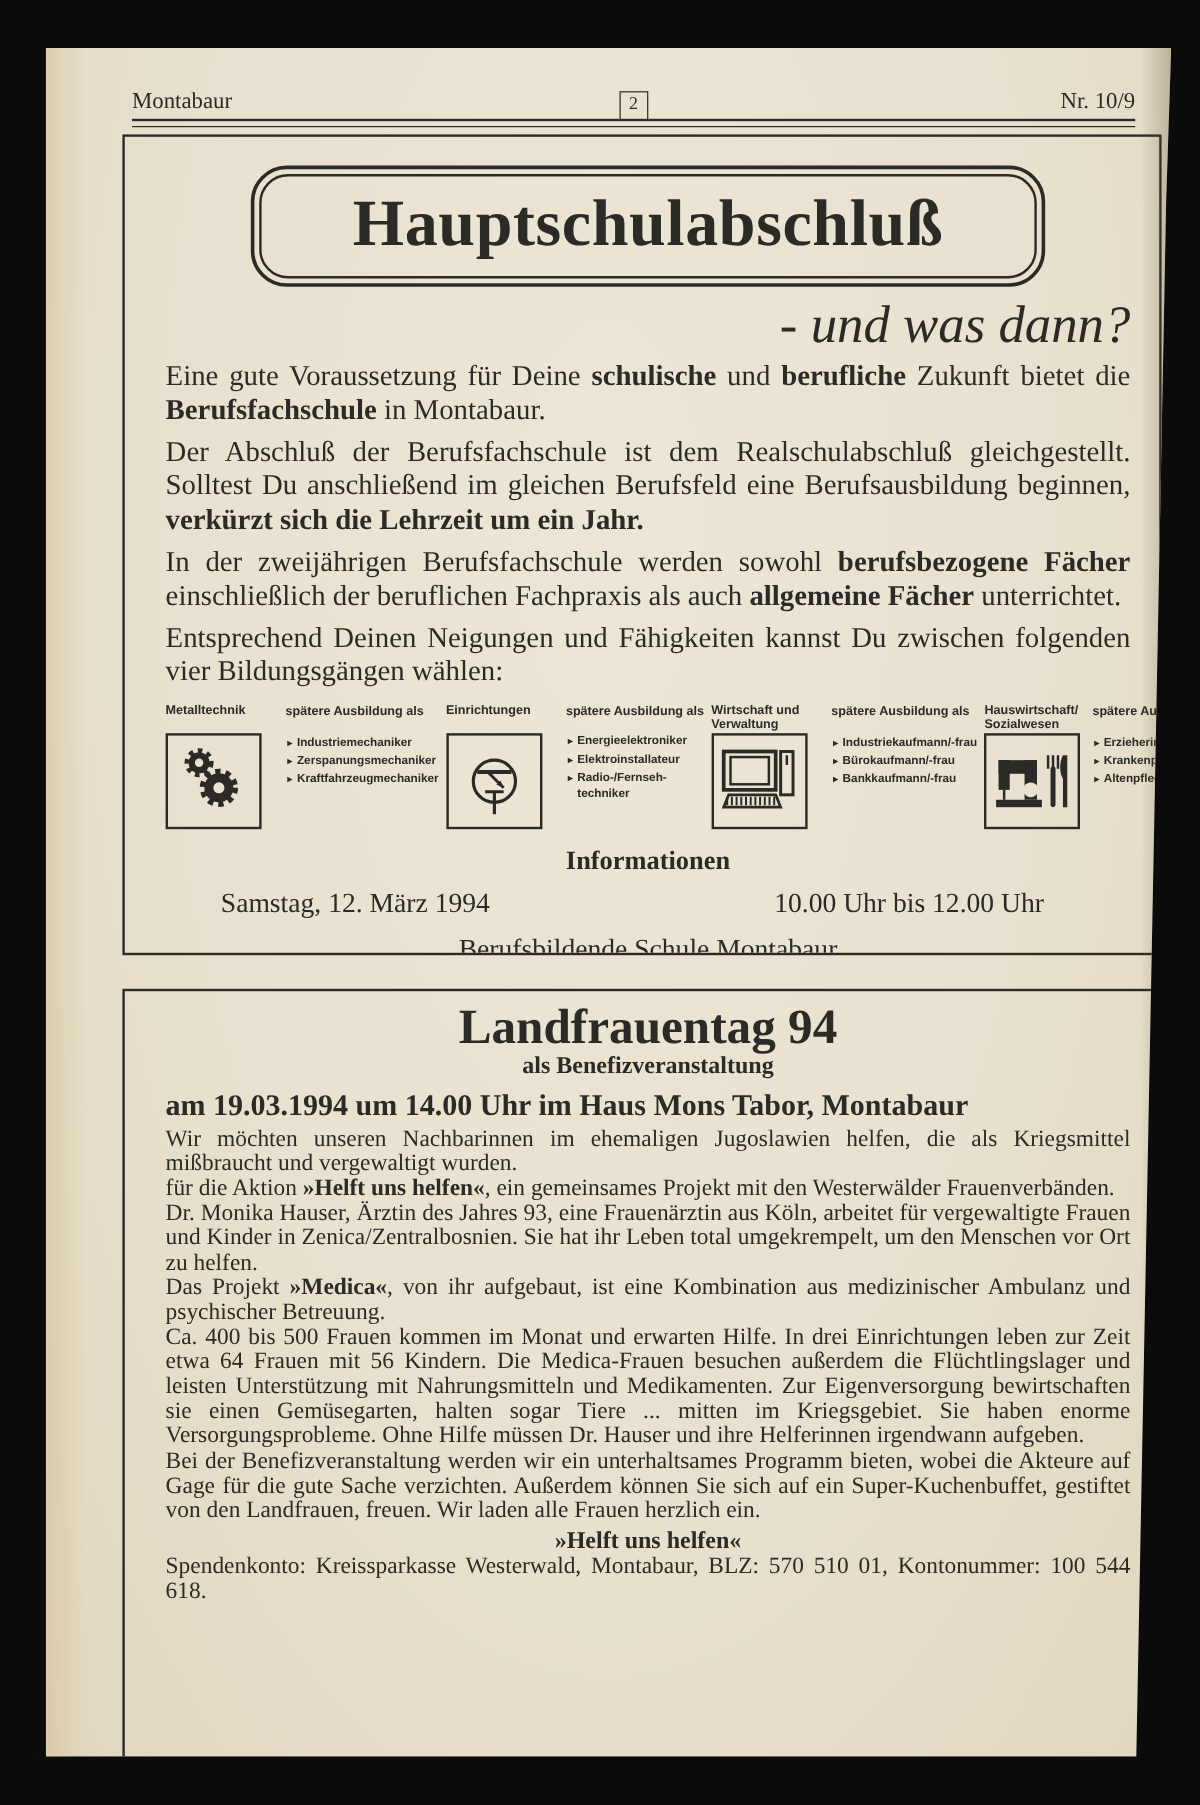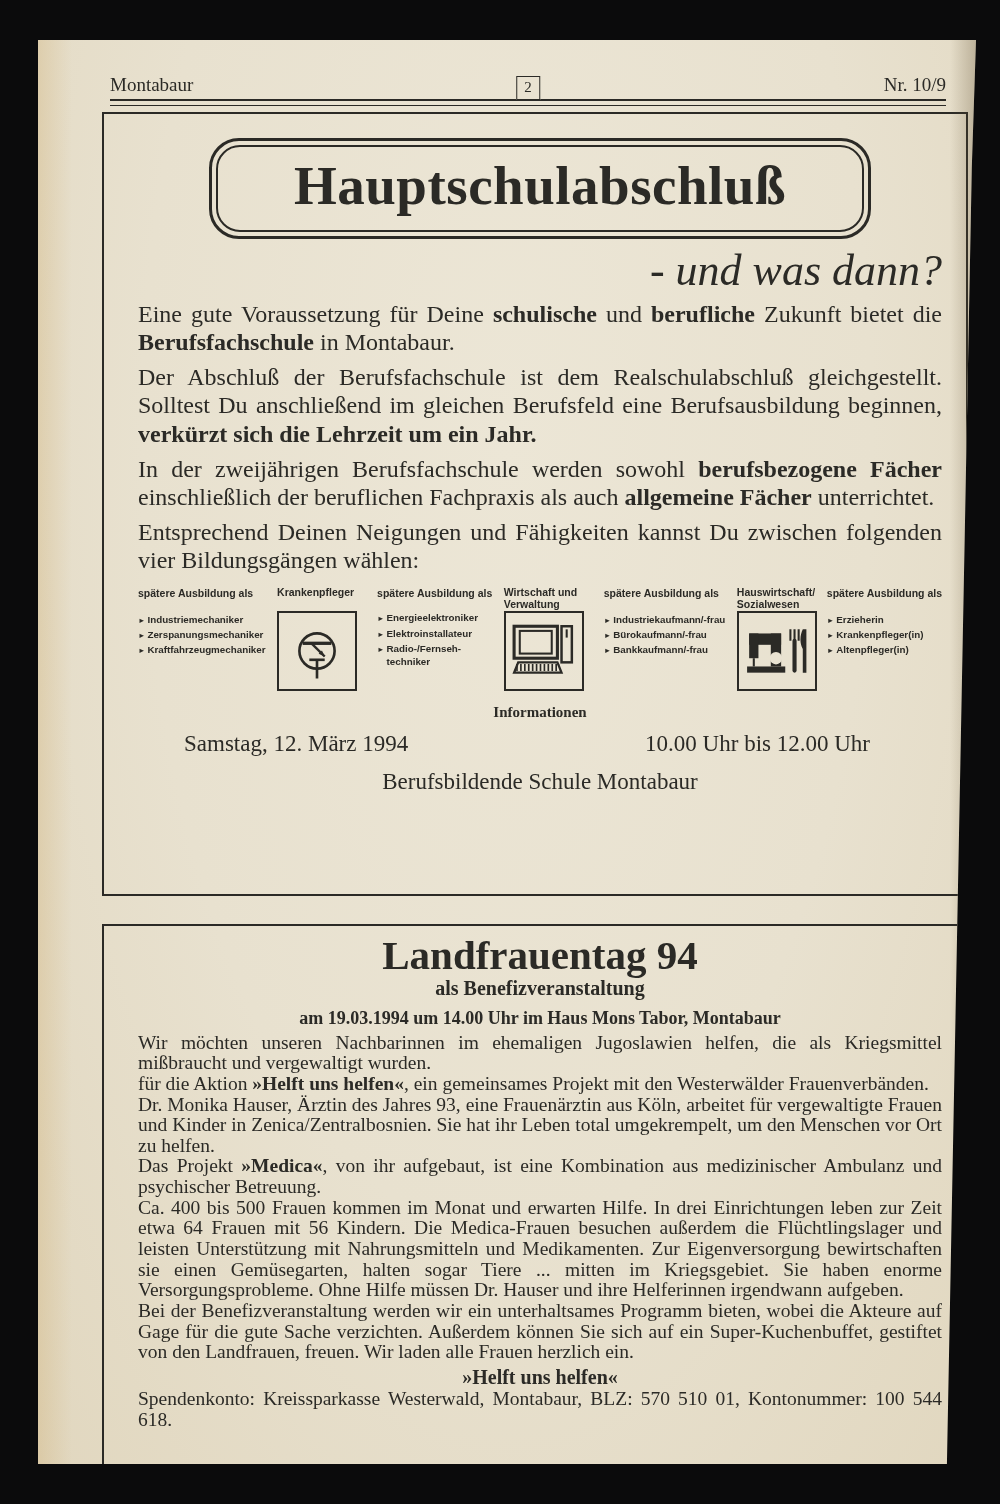--- a/index.html
+++ b/index.html
@@ -19,21 +19,21 @@
   .rules{position:relative;margin:3px 30px 0 72px;}
   .rules .l1{border-top:2px solid #2b2a26;}
   .rules .l2{border-top:1.5px solid #2b2a26;margin-top:3.5px;}
   .pagenum-box{position:absolute;left:50%;top:-23px;transform:translateX(-50%);
                background:#e9e2d1;border:1.5px solid #2b2a26;padding:0px 7px 2px 7px;
                font-size:15px;line-height:20px;z-index:2;}
 
   
   .abox{margin:6px 8px 0 64px;border:2.5px solid #2b2a26;overflow:hidden;
         padding:0 24px 0 34px;box-sizing:border-box;background:transparent;}
-  .abox.first{height:784px;}
+  .abox.first{height:684px;}
   .abox.second{height:676px;margin-top:28px;}
 
   
   .titlebox{margin:24px auto 0;width:648px;border:3px solid #2b2a26;border-radius:30px;padding:4px;}
   .titlebox-inner{border:2.5px solid #2b2a26;border-radius:24px;text-align:center;padding:10px 4px 16px;}
   .main-title{margin:0;font-size:55px;line-height:1.05;font-weight:bold;letter-spacing:.5px;}
   .subtitle{margin:10px 0 0;text-align:right;font-size:44px;line-height:1;font-style:italic;font-weight:normal;}
   .a1 p{margin:7px 0 0;font-size:24px;line-height:1.17;text-align:justify;}
 
   
@@ -45,28 +45,28 @@
   .iconbox{width:76px;height:76px;border:2.5px solid #2b2a26;display:flex;align-items:center;justify-content:center;}
   .track-right{flex:0 0 auto;padding-top:1px;}
   .track-heading{font-family:"Liberation Sans", sans-serif;font-weight:bold;font-size:10.5px;white-space:nowrap;}
   .track-items{margin-top:13px;}
   .ti{font-family:"Liberation Sans", sans-serif;font-weight:bold;font-size:9.8px;line-height:1.55;
       white-space:nowrap;display:flex;align-items:baseline;}
   .ti .marker{font-size:7.5px;margin-right:2px;}
   .t2 .track-items .ti{white-space:normal;width:96px;line-height:1.3;margin-bottom:3px;}
 
   
-  .info-heading{margin:10px 0 0;text-align:center;font-size:15px;font-weight:bold;}
+  .info-heading{margin:10px 0 0;text-align:center;font-size:22px;font-weight:bold;}
   .daterow{display:flex;justify-content:space-between;margin-top:10px;padding:0 72px 0 46px;font-size:23px;}
   .info-place{margin:12px 0 0;text-align:center;font-size:23px;font-weight:normal;}
 
   
   .a2-title{margin:8px 0 0;text-align:center;font-size:41px;line-height:1.05;font-weight:bold;}
   .a2-subtitle{margin:0;text-align:center;font-size:20px;font-weight:bold;}
-  .a2-event{margin:8px 0 4px;text-align:center;font-size:18px;font-weight:bold;}
+  .a2-event{margin:8px 0 4px;text-align:left;font-size:25px;font-weight:bold;}
   .a2 p{margin:0;font-size:19.5px;line-height:1.06;text-align:justify;}
   .a2-slogan{margin:3px 0 0;text-align:center;font-size:20px;font-weight:bold;}
 
   svg .ink{stroke:#2b2a26;}
   svg .fink{fill:#2b2a26;}
 </style>
 </head>
 <body>
 
 <div class="stage">
@@ -93,20 +93,31 @@
       <h2 class="subtitle">- und was dann?</h2>
 
       <p>Eine gute Voraussetzung für Deine <b>schulische</b> und <b>berufliche</b> Zukunft bietet die <b>Berufsfachschule</b> in Montabaur.</p>
       <p>Der Abschluß der Berufsfachschule ist dem Realschulabschluß gleichgestellt. Solltest Du anschließend im gleichen Berufsfeld eine Berufsausbildung beginnen, <b>verkürzt sich die Lehrzeit um ein Jahr.</b></p>
       <p>In der zweijährigen Berufsfachschule werden sowohl <b>berufsbezogene Fächer</b> einschließlich der beruflichen Fachpraxis als auch <b>allgemeine Fächer</b> unterrichtet.</p>
       <p>Entsprechend Deinen Neigungen und Fähigkeiten kannst Du zwischen folgenden vier Bildungsgängen wählen:</p>
 
       <div class="tracks">
 
         <div class="track t1">
+          <div class="track-left">
+            <div class="track-label">Metalltechnik</div>
+            <div class="iconbox">
+              <svg width="66" height="66" viewBox="0 0 60 60">
+                <circle cx="19" cy="16" r="8" class="fink ink" fill="#2b2a26" stroke-width="6" stroke-dasharray="3 3.1"></circle>
+                <circle cx="19" cy="16" r="3.2" fill="#e9e2d1"></circle>
+                <circle cx="34" cy="35" r="11" class="fink ink" fill="#2b2a26" stroke-width="7" stroke-dasharray="3.6 3.4"></circle>
+                <circle cx="34" cy="35" r="4.2" fill="#e9e2d1"></circle>
+              </svg>
+            </div>
+          </div>
           <div class="track-right">
             <div class="track-heading">spätere Ausbildung als</div>
             <div class="track-items">
               <div class="ti">
                   <span class="marker">►</span>
                   <span>Industriemechaniker</span>
                 </div>
               <div class="ti">
                   <span class="marker">►</span>
                   <span>Zerspanungsmechaniker</span>
@@ -114,21 +125,21 @@
               <div class="ti">
                   <span class="marker">►</span>
                   <span>Kraftfahrzeugmechaniker</span>
                 </div>
             </div>
           </div>
         </div>
 
         <div class="track t2">
           <div class="track-left">
-            <div class="track-label">Krankenpfleger</div>
+            <div class="track-label">Einrichtungen</div>
             <div class="iconbox">
               <svg width="66" height="66" viewBox="0 0 60 60" fill="none">
                 <circle cx="30" cy="30" r="16" class="ink" stroke-width="2.4"></circle>
                 <line x1="17" y1="23" x2="43" y2="23" class="ink" stroke-width="3"></line>
                 <line x1="25" y1="23" x2="37" y2="35" class="ink" stroke-width="2.2"></line>
                 <polygon points="37,35 31.5,32.5 34.5,29.5" class="fink"></polygon>
                 <line x1="23" y1="38" x2="37" y2="38" class="ink" stroke-width="2.4"></line>
                 <line x1="30" y1="38" x2="30" y2="55" class="ink" stroke-width="2.4"></line>
               </svg>
             </div>

